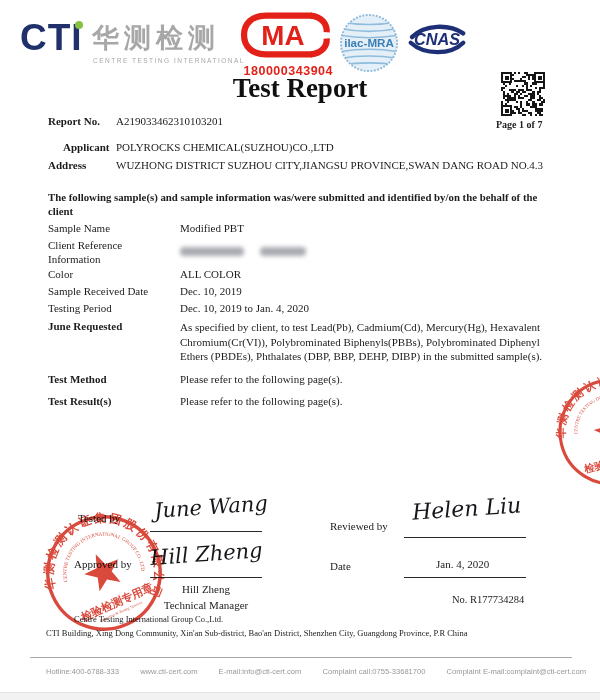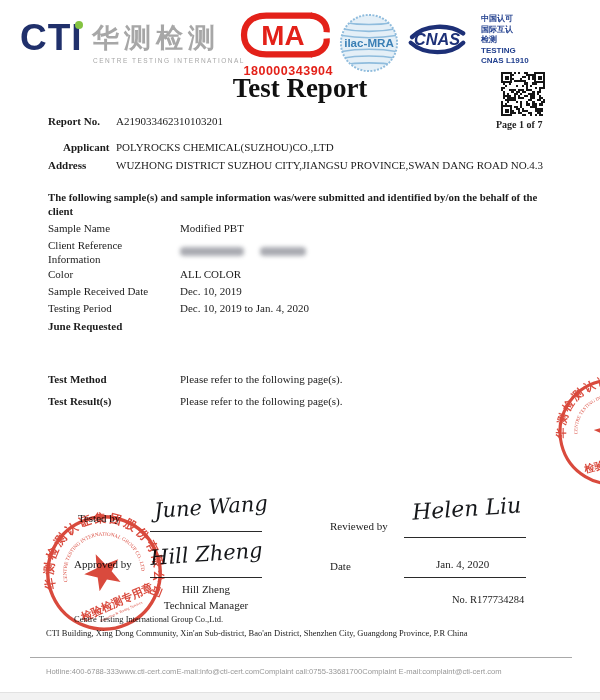--- a/index.html
+++ b/index.html
@@ -46,21 +46,21 @@
        transform:rotate(-4deg);white-space:nowrap;}
   .sigline{border-top:1.3px solid #2a2a2a;height:0;}
   .small{font-size:8.5px;color:#222;}
   .cname{font-size:11px;text-align:center;}
 
   
   .stamp{mix-blend-mode:multiply;opacity:.92;}
 
   
   .foot-rule{border-top:1px solid #a9a9a9;height:0;}
-  .footer-row{display:flex;width:540px;
+  .footer-row{display:flex;justify-content:space-between;width:540px;
               font-family:"Liberation Sans",sans-serif;font-size:7.6px;color:#979797;white-space:nowrap;}
   .scan-edge{left:0;right:0;bottom:0;height:7px;background:#f2f2f2;border-top:1px solid #e2e2e2;}
 </style>
 </head>
 <body>
 
 <div class="page">
 
   <div class="abs" style="left:20px;top:20px;width:220px;height:48px;">
     <div class="cti-text">CTI</div>
@@ -100,27 +100,20 @@
           <path d="M2,17 Q32,23 62,17"></path>
           <path d="M2,24 Q32,29 62,24"></path>
         <path d="M2,41 Q32,36 62,41"></path>
           <path d="M2,48 Q32,43 62,48"></path>
           <path d="M2,55 Q32,50 62,55"></path>
       </g>
       <text x="32" y="36.5" text-anchor="middle" font-family="Liberation Sans, sans-serif" font-weight="bold" font-size="12" fill="#3a7fb5">ilac-MRA</text>
     </svg>
   </div>
 
-  <div class="abs accred" style="left:481px;top:14px;">
-    <div>中国认可</div>
-    <div>国际互认</div>
-    <div>检测</div>
-    <div>TESTING</div>
-    <div>CNAS L1910</div>
-  </div>
 
   <div class="abs doc-title">Test Report</div>
 
   <div class="abs" style="left:501px;top:72px;">
     <div class="qr">
       <div class="finder f-tl"></div>
       <div class="finder f-tr"></div>
       <div class="finder f-bl"></div>
     <div class="qc"></div>
         <div class="qc on"></div>
@@ -590,20 +583,21 @@
   <div class="abs val" style="left:48px;top:268px;">Color</div>
   <div class="abs val" style="left:180px;top:268px;">ALL COLOR</div>
 
   <div class="abs val" style="left:48px;top:285px;">Sample Received Date</div>
   <div class="abs val" style="left:180px;top:285px;">Dec. 10, 2019</div>
 
   <div class="abs val" style="left:48px;top:302px;">Testing Period</div>
   <div class="abs val" style="left:180px;top:302px;">Dec. 10, 2019 to Jan. 4, 2020</div>
 
   <div class="abs lbl" style="left:48px;top:320px;">June Requested</div>
+  <div class="abs val para" style="left:180px;top:320px;">As specified by client, to test Lead(Pb), Cadmium(Cd), Mercury(Hg), Hexavalent Chromium(Cr(VI)), Polybrominated Biphenyls(PBBs), Polybrominated Diphenyl Ethers (PBDEs), Phthalates (DBP, BBP, DEHP, DIBP) in the submitted sample(s).</div>
 
   <div class="abs lbl" style="left:48px;top:373px;">Test Method</div>
   <div class="abs val" style="left:180px;top:373px;">Please refer to the following page(s).</div>
 
   <div class="abs lbl" style="left:48px;top:395px;">Test Result(s)</div>
   <div class="abs val" style="left:180px;top:395px;">Please refer to the following page(s).</div>
 
   <div class="abs stamp" style="left:549px;top:369px;width:126px;height:126px;transform:rotate(-14deg);">
     <svg width="126" height="126" viewBox="0 0 160 160">
       <defs>

